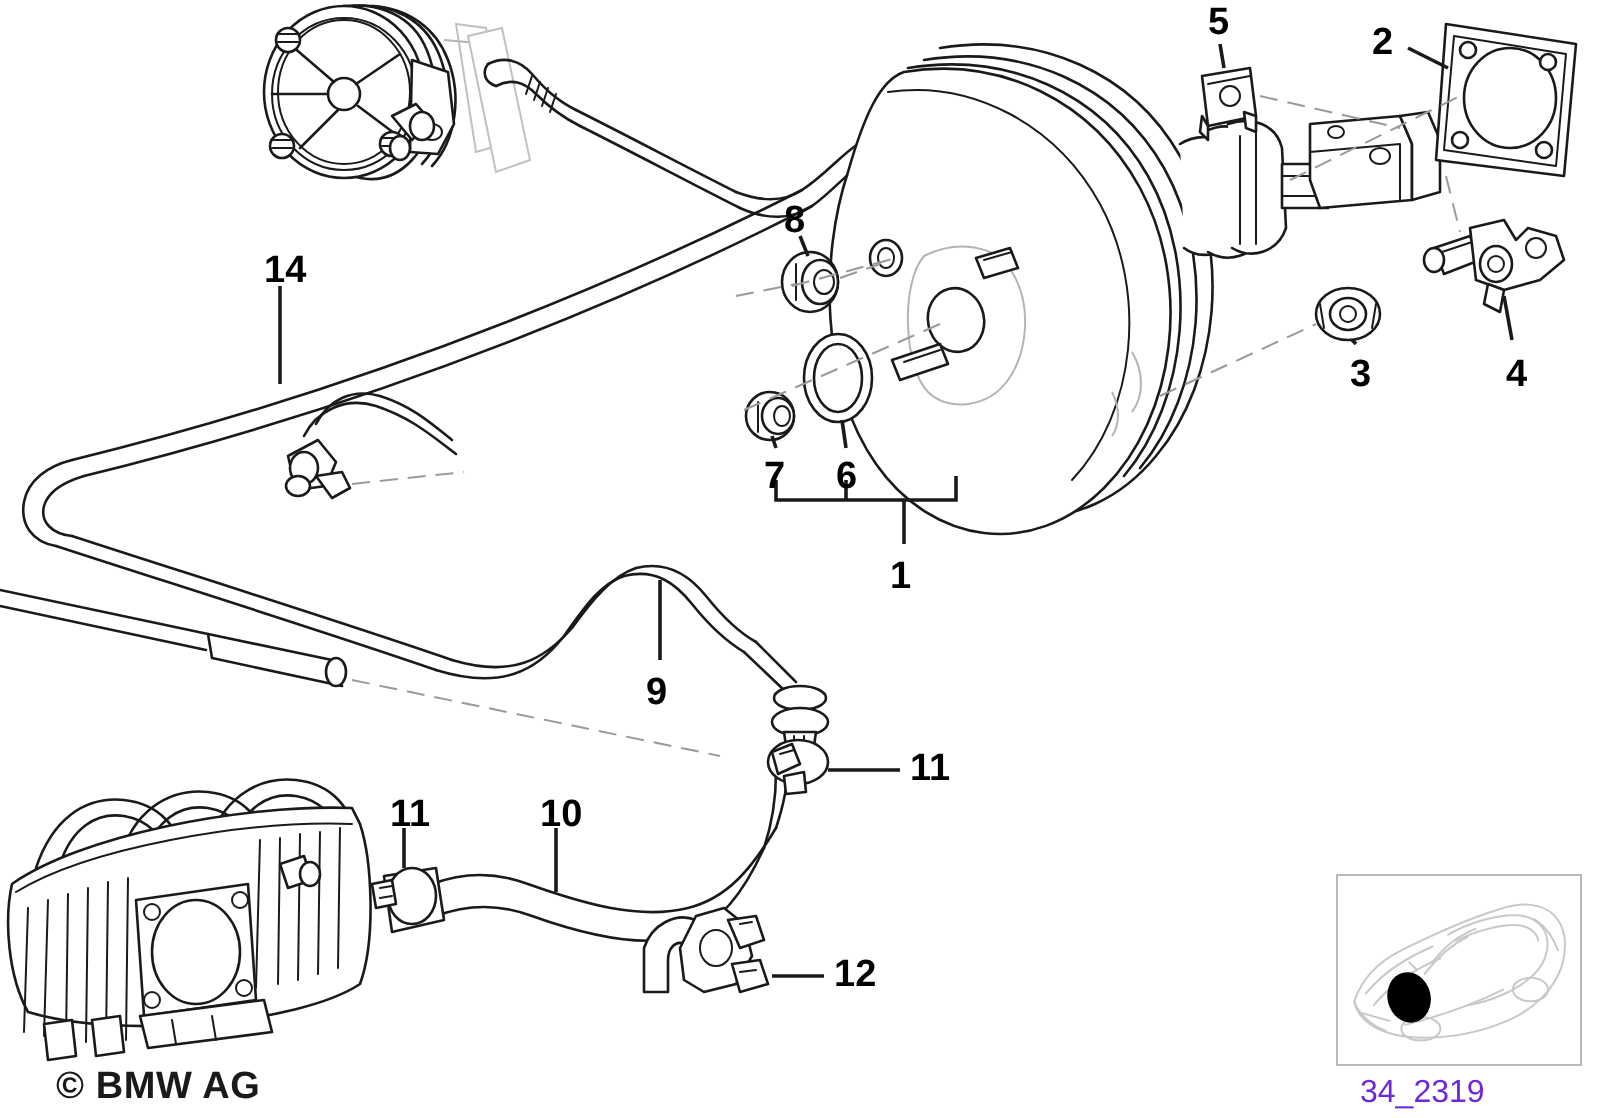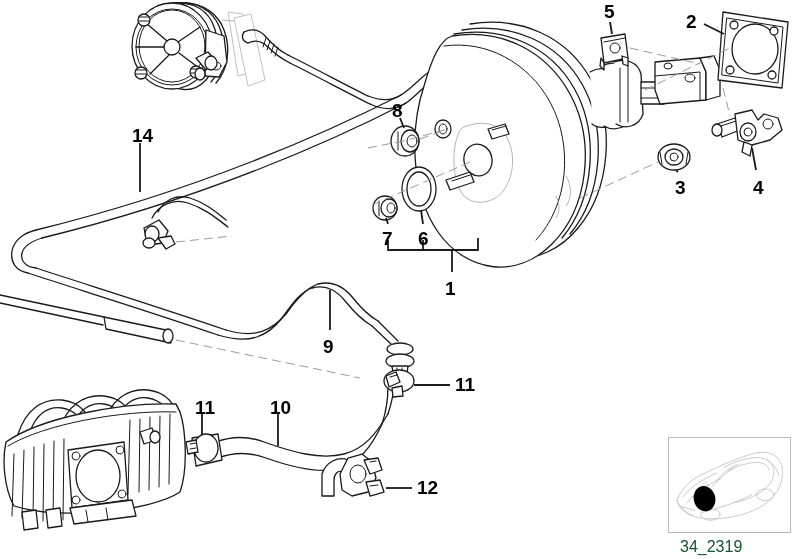--- a/index.html
+++ b/index.html
@@ -42,21 +42,21 @@
     letter-spacing: 0.3px;
     color: #1a1a1a;
     white-space: nowrap;
   }
   .diagram-id {
     position: absolute;
     left: 680px;
     top: 538px;
     font-family: "Liberation Sans", sans-serif;
     font-size: 16px;
-    color: #14532d;
+    color: #6d28d9;
     white-space: nowrap;
   }
   .thumb-frame {
     position: absolute;
     left: 668px;
     top: 437px;
     width: 123px;
     height: 96px;
     border: 1px solid #b9b9b9;
     box-sizing: border-box;
@@ -426,20 +426,21 @@
   <span class="callout" style="left:418px; top:229px;">6</span>
   <span class="callout" style="left:382px; top:229px;">7</span>
   <span class="callout" style="left:392px; top:101px;">8</span>
   <span class="callout" style="left:323px; top:337px;">9</span>
   <span class="callout" style="left:270px; top:398px;">10</span>
   <span class="callout" style="left:195px; top:398px;">11</span>
   <span class="callout" style="left:455px; top:375px;">11</span>
   <span class="callout" style="left:417px; top:478px;">12</span>
   <span class="callout" style="left:132px; top:126px;">14</span>
 
+  <span class="copyright">© BMW AG</span>
 
   <div class="thumb-frame">
     <svg viewBox="0 0 123 96" width="121" height="94">
       <g fill="none" stroke="#c8c8c8" stroke-width="1" stroke-linejoin="round" stroke-linecap="round">
 
         <path d="M8,64 C12,52 20,44 32,38 C48,30 66,22 82,17 C94,13 104,14 110,20
                  C116,26 117,36 114,46 C110,58 100,68 86,74 C70,81 50,84 34,82
                  C20,80 10,74 8,64 Z"></path>
 
         <path d="M56,30 C66,24 80,20 90,20 C98,20 104,24 106,30

